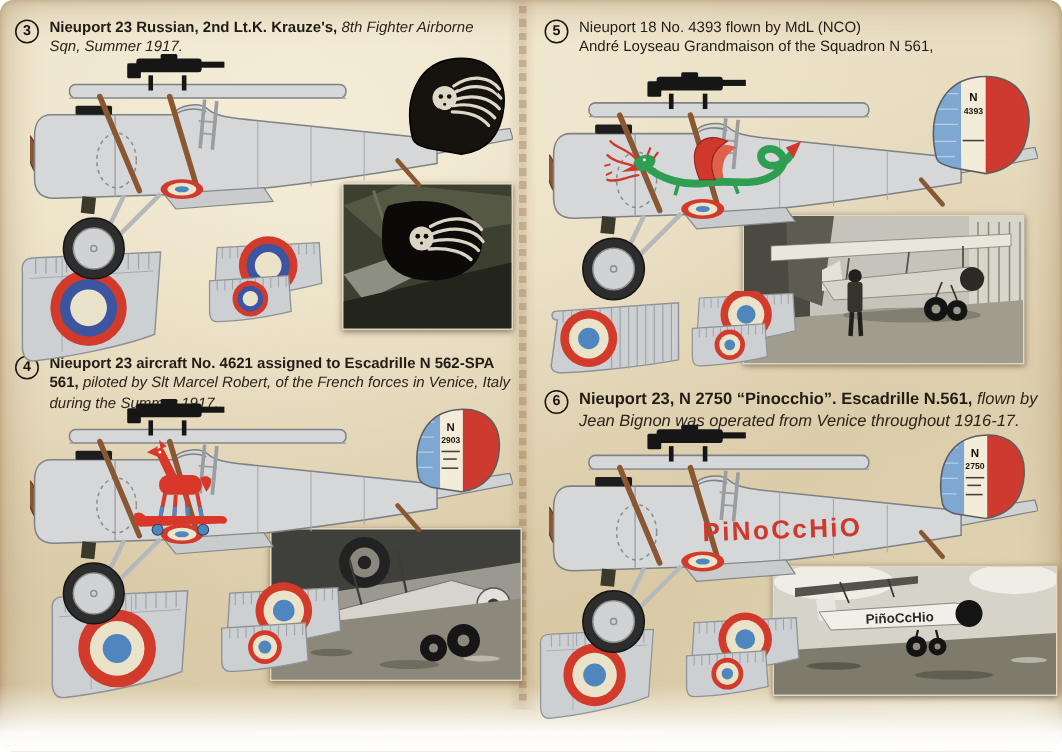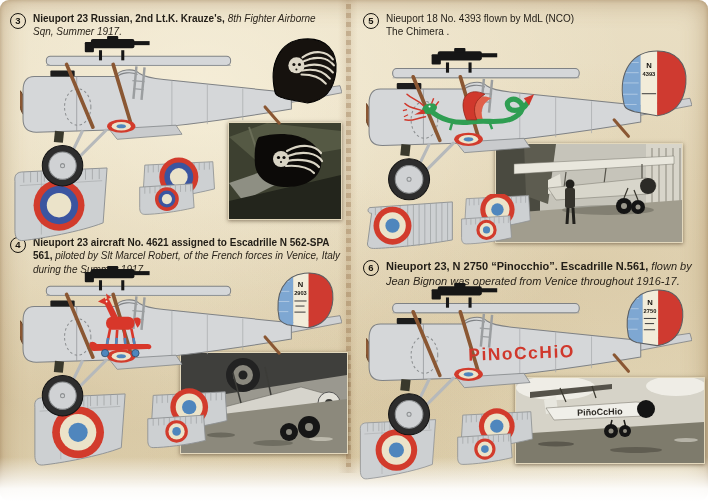--- a/index.html
+++ b/index.html
@@ -250,21 +250,21 @@
       <circle cx="85.5" cy="35" r=".9" fill="#fff"></circle>
     </g>
   </svg>
 </section>
 
 <section style="left:354px;top:8px;width:354px;height:240px;">
   <div class="head" style="left:9px;top:4px;width:336px;">
     <span class="num">5</span>
     <p class="cap" style="width:312px;">
       <span class="ln">Nieuport 18 No. 4393 flown by MdL (NCO)</span>
-      <span class="ln">The Chimera .</span>
+      <span class="ln">André Loyseau Grandmaison of the Squadron N 561,</span>
     </p>
   </div>
   <div class="photoframe" style="left:141px;top:135px;">
     <svg width="186" height="98" viewBox="0 0 186 98">
       <rect width="186" height="98" fill="#c6c4ba"></rect>
       <rect x="0" y="0" width="44" height="98" fill="#4a4a40"></rect>
       <path d="M28,0 L60,0 L52,60 L30,52 Z" fill="#5d5c50"></path>
       <rect x="150" y="0" width="36" height="70" fill="#d8d5ca"></rect>
       <path d="M156,4 V66 M163,4 V66 M170,4 V66 M177,4 V66 M184,4 V66" stroke="#8b887c" stroke-width="1"></path>
       <path d="M0,70 L186,56 L186,98 L0,98 Z" fill="#a19d8e"></path>

